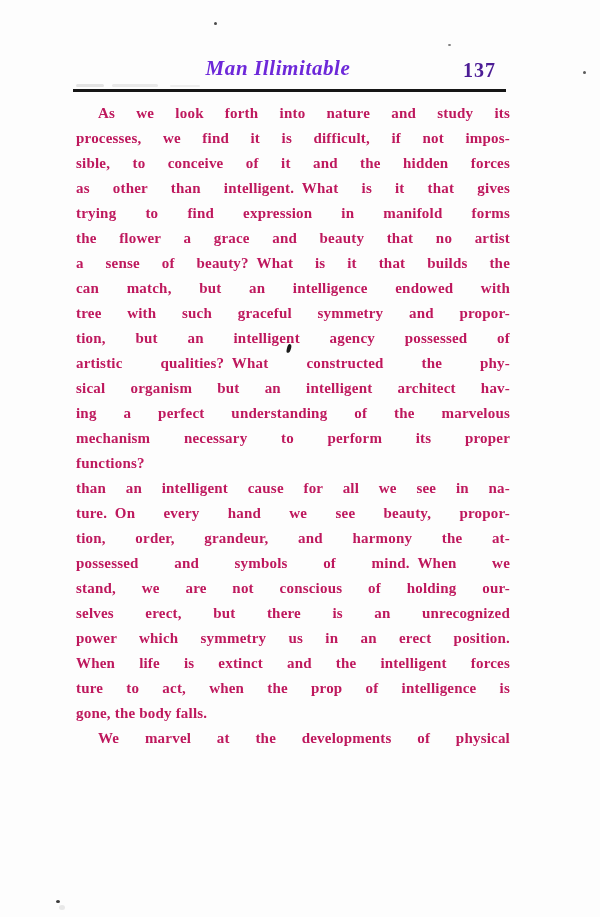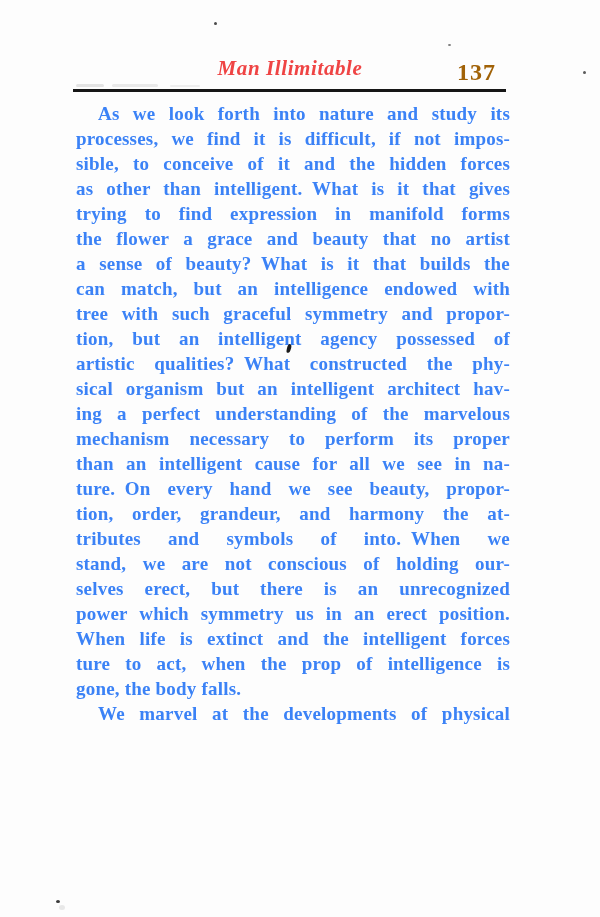--- a/index.html
+++ b/index.html
@@ -11,56 +11,56 @@
     position: relative;
     width: 600px;
     height: 917px;
     background: #fdfdfd;
     overflow: hidden;
     font-family: "Liberation Serif", "DejaVu Serif", serif;
     color: #1b1b1b;
   }
   .running-head {
     position: absolute;
-    left: 74px;
+    left: 62px;
     top: 56px;
     width: 432px;
     text-align: center;
     font-style: italic;
     font-weight: 700;
     font-size: 21px;
     letter-spacing: 0.6px;
-    color: #ef4444;
+    color: #6d28d9;
   }
   .folio {
     position: absolute;
     top: 59px;
     right: 104px;
     font-weight: 700;
-    font-size: 24px;
+    font-size: 20px;
     letter-spacing: 1px;
-    color: #a16207;
+    color: #4c1d95;
   }
   .head-rule {
     position: absolute;
     left: 73px;
     top: 89px;
     width: 433px;
     height: 3px;
     background: #161616;
   }
   .body-text {
     position: absolute;
     left: 76px;
     top: 101px;
     width: 434px;
-    font-size: 19px;
+    font-size: 15px;
     font-weight: 700;
     letter-spacing: 0.2px;
-    color: #3b82f6;
+    color: #be185d;
   }
   .line {
     height: 25px;
     line-height: 25px;
     text-align: justify;
     text-align-last: justify;
     text-justify: inter-word;
     white-space: nowrap;
     overflow: visible;
   }
@@ -94,24 +94,25 @@
       <div class="line">trying to find expression in manifold forms</div>
       <div class="line">the flower a grace and beauty that no artist</div>
       <div class="line">a sense of beauty? What is it that builds the</div>
       <div class="line">can match, but an intelligence endowed with</div>
       <div class="line">tree with such graceful symmetry and propor-</div>
       <div class="line">tion, but an intelligent agency possessed of</div>
       <div class="line">artistic qualities? What constructed the phy-</div>
       <div class="line">sical organism but an intelligent architect hav-</div>
       <div class="line">ing a perfect understanding of the marvelous</div>
       <div class="line">mechanism necessary to perform its proper</div>
+      <div class="line para-end">functions?</div>
       <div class="line">than an intelligent cause for all we see in na-</div>
       <div class="line">ture. On every hand we see beauty, propor-</div>
       <div class="line">tion, order, grandeur, and harmony the at-</div>
-      <div class="line">tributes and symbols of into. When we</div>
+      <div class="line">possessed and symbols of mind. When we</div>
       <div class="line">stand, we are not conscious of holding our-</div>
       <div class="line">selves erect, but there is an unrecognized</div>
       <div class="line">power which symmetry us in an erect position.</div>
       <div class="line">When life is extinct and the intelligent forces</div>
       <div class="line">ture to act, when the prop of intelligence is</div>
       <div class="line para-end">gone, the body falls.</div>
       <div class="line indent">We marvel at the developments of physical</div>
     </div>
 
   <div class="artifact" style="left:214px; top:22px; width:3px; height:3px; background:#4a4a4a;"></div>

